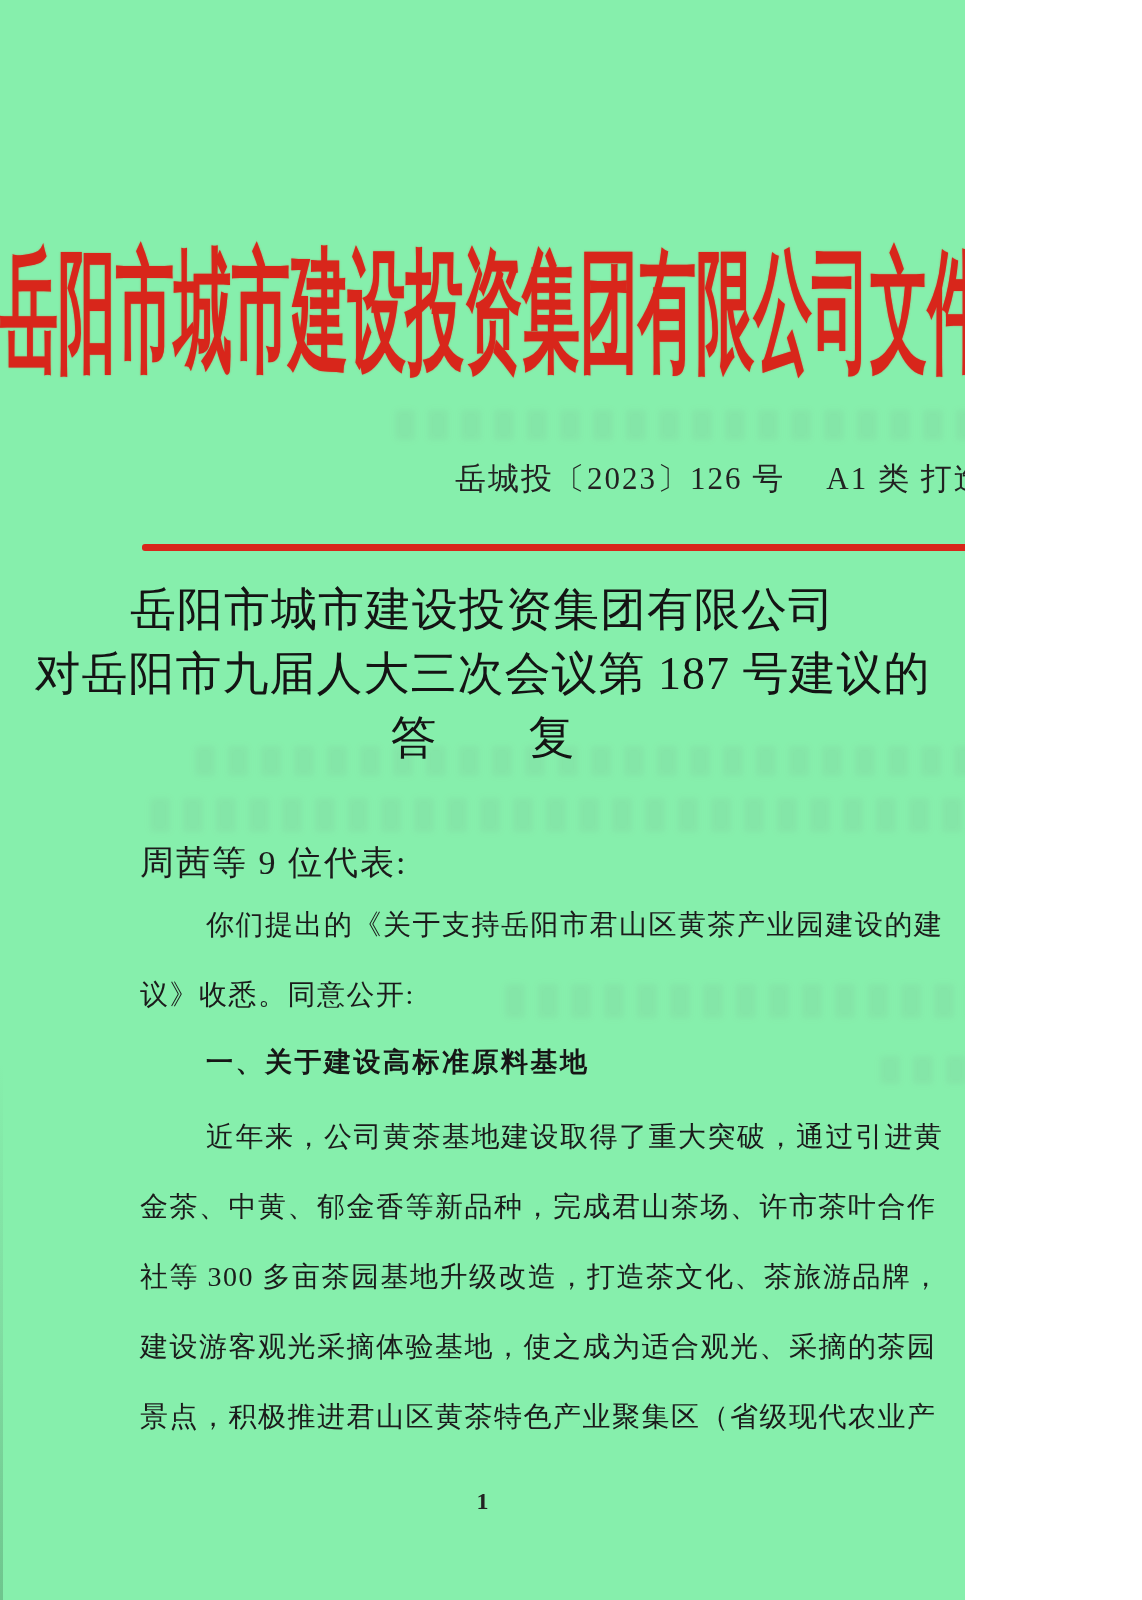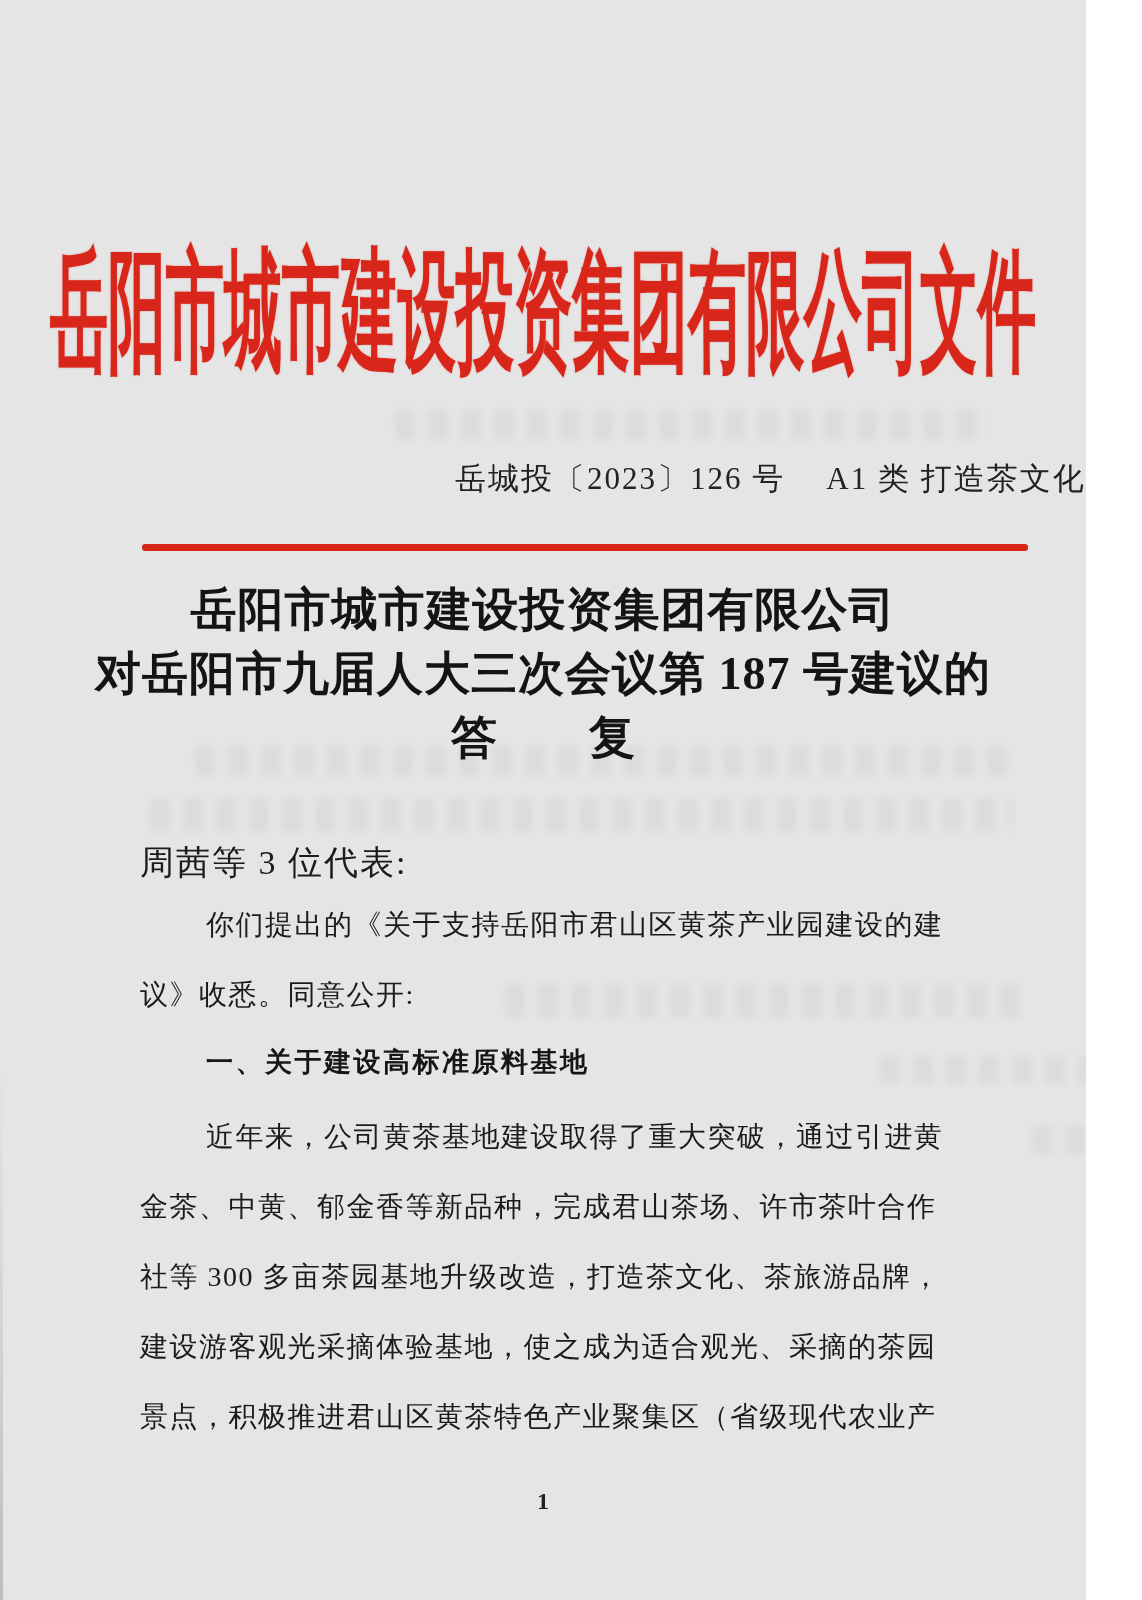--- a/index.html
+++ b/index.html
@@ -2,23 +2,23 @@
 <html><head>
 <meta charset="utf-8">
 <style>
   html, body {
     margin: 0;
     padding: 0;
     background: #ffffff;
   }
   .page {
     position: relative;
-    width: 1086px;
+    width: 965px;
     height: 1600px;
-    background: #e5e5e5;
+    background: #86efac;
     overflow: hidden;
     font-family: "Liberation Serif", "DejaVu Serif", serif;
     color: #1e1e1e;
   }
 
   
   .masthead {
     position: absolute;
     top: 240px;
     left: 0;
@@ -61,21 +61,21 @@
   }
 
   
   .subject {
     position: absolute;
     top: 578px;
     left: 0;
     right: 0;
     text-align: center;
     font-size: 46px;
-    font-weight: bold;
+    font-weight: normal;
     line-height: 64px;
     color: #141414;
     letter-spacing: 1px;
   }
   .subject .reply-line {
     letter-spacing: 0;
   }
 
   
   .salutation {
@@ -169,21 +169,21 @@
   </div>
 
   <div class="red-rule" style="background:#d8261b;"></div>
 
   <div class="subject">
     <div>岳阳市城市建设投资集团有限公司</div>
     <div>对岳阳市九届人大三次会议第 187 号建议的</div>
     <div class="reply-line">答　　复</div>
   </div>
 
-  <div class="salutation">周茜等 3 位代表:</div>
+  <div class="salutation">周茜等 9 位代表:</div>
 
   <div class="para para-intro">
     <div class="line indent">你们提出的《关于支持岳阳市君山区黄茶产业园建设的建</div>
     <div class="line">议》收悉。同意公开:</div>
   </div>
 
   <div class="section-heading">一、关于建设高标准原料基地</div>
 
   <div class="para para-one">
     <div class="line indent">近年来，公司黄茶基地建设取得了重大突破，通过引进黄</div>

